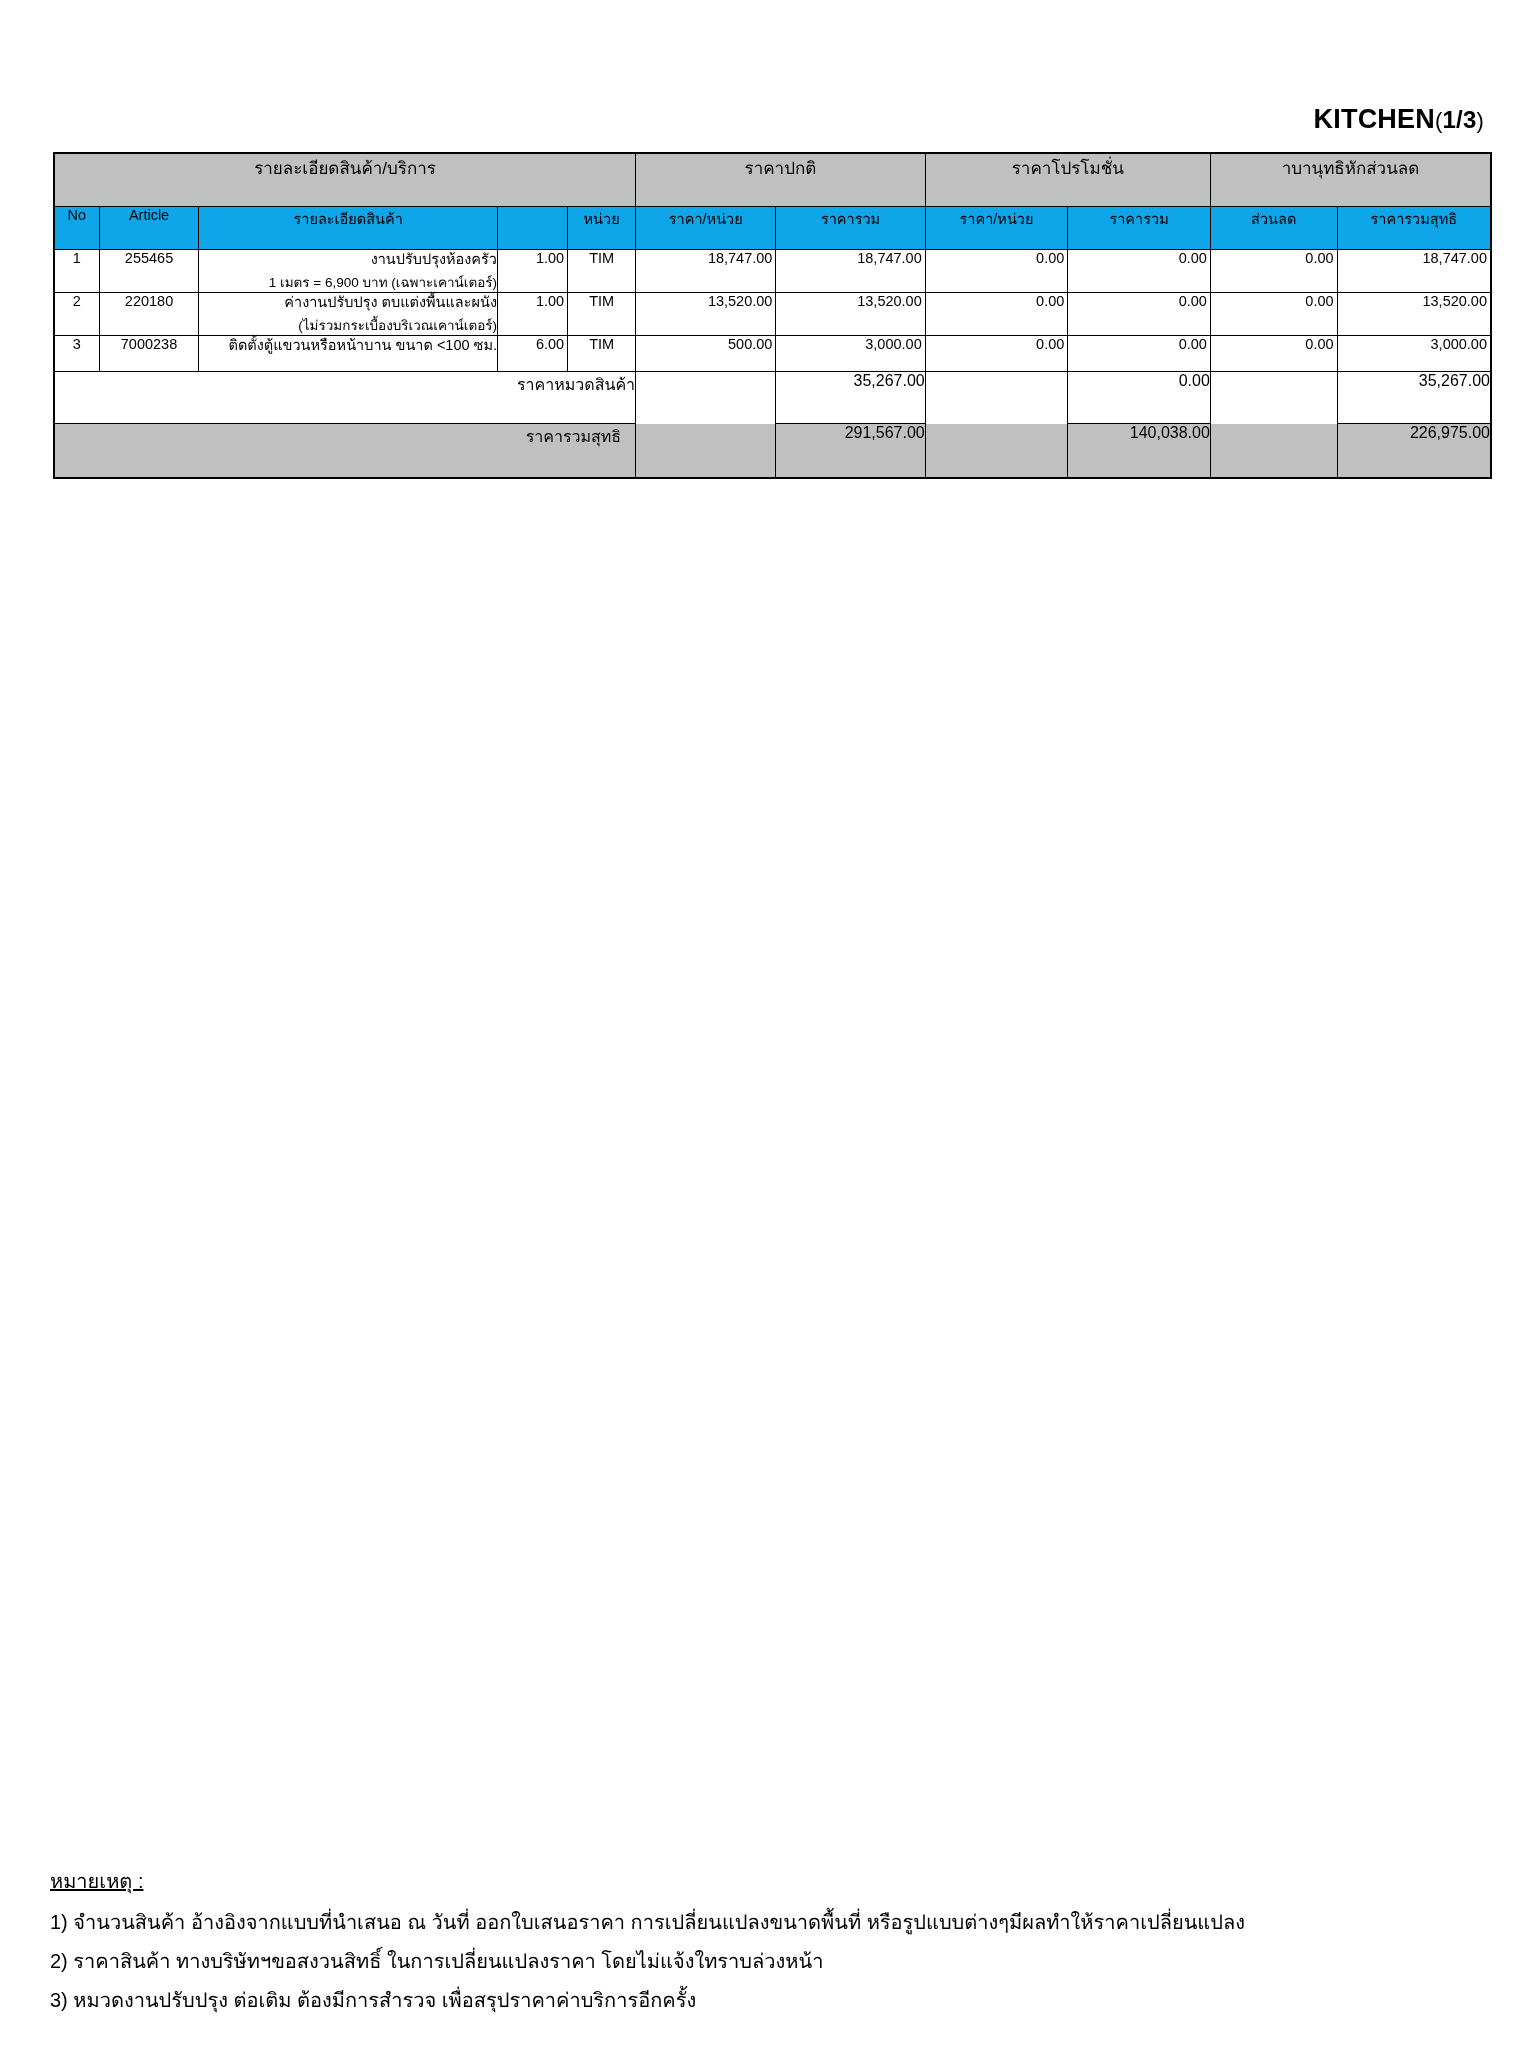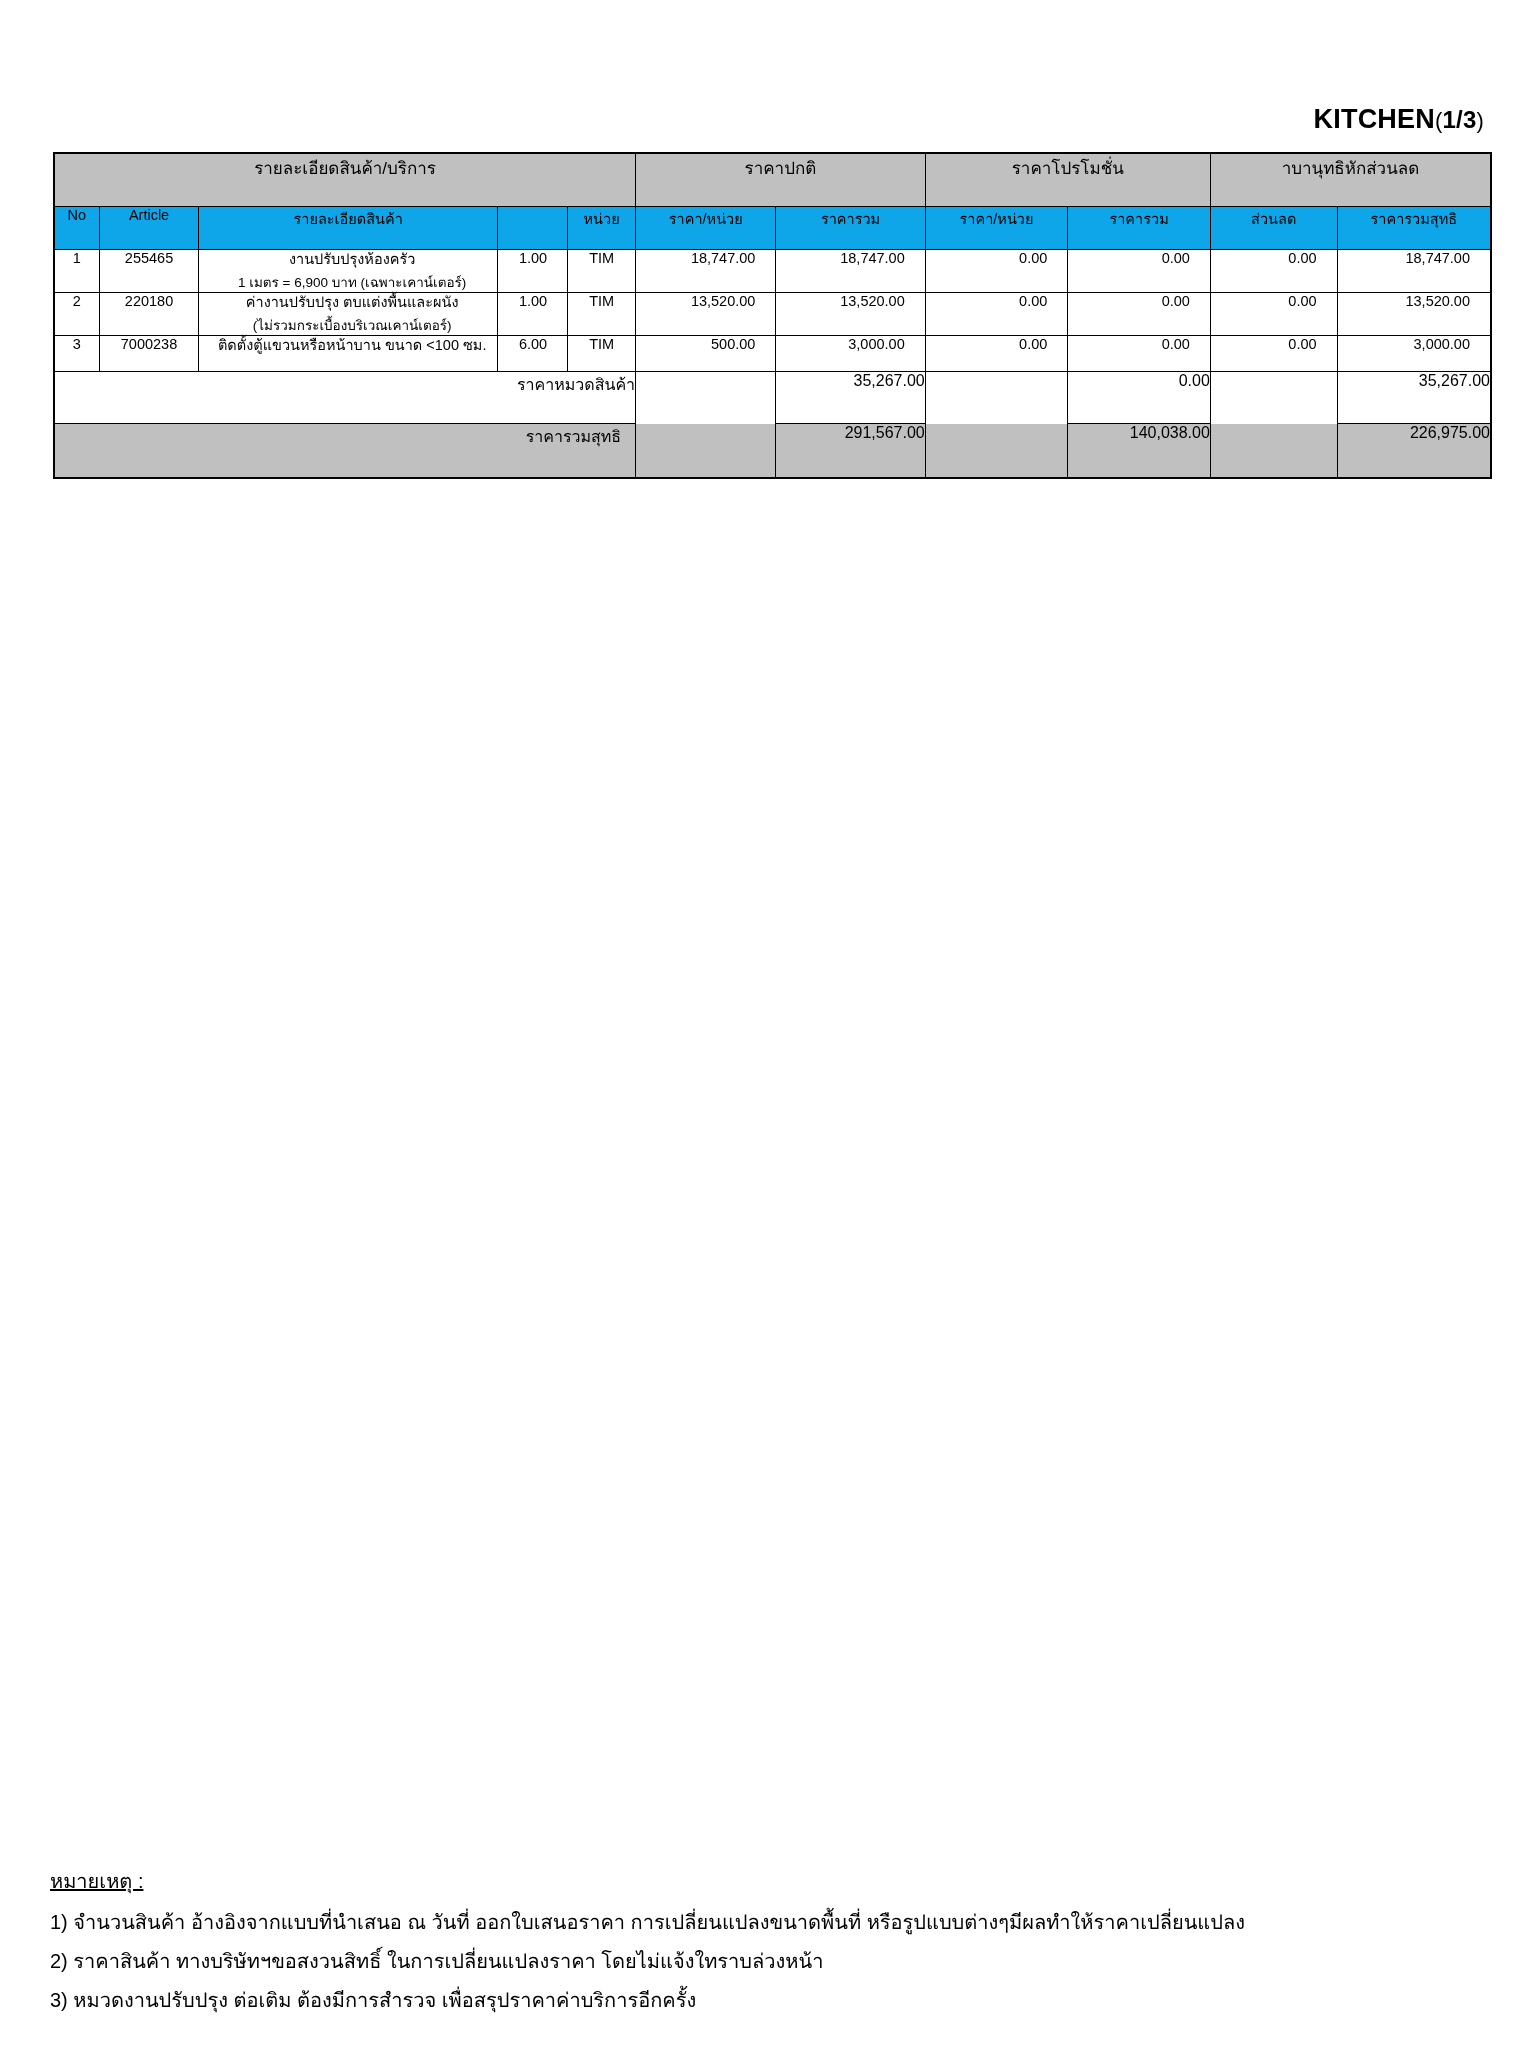--- a/index.html
+++ b/index.html
@@ -74,30 +74,30 @@
   .hdr-sub td {
     background: #0ea5e9;
     text-align: center;
     font-size: 14.5px;
     height: 42px;
     vertical-align: middle;
   }
 
   td.c { text-align: center; }
   td.r { text-align: right; }
-  td.l { text-align: center; }
+  td.l { text-align: right; }
 
   .row-item td {
     height: 36px;
     font-size: 14.5px;
     padding: 6px 6px 4px 6px;
     box-sizing: border-box;
   }
   .row-item td.l { padding-left: 8px; }
-  .row-item td.r { padding-right: 20px; }
+  .row-item td.r { padding-right: 3px; }
   .row-item td.c { padding-left: 2px; padding-right: 2px; }
 
   .desc-main {
     display: block;
     line-height: 1.35;
   }
   .desc-sub {
     display: block;
     line-height: 1.45;
     font-size: 13.5px;

